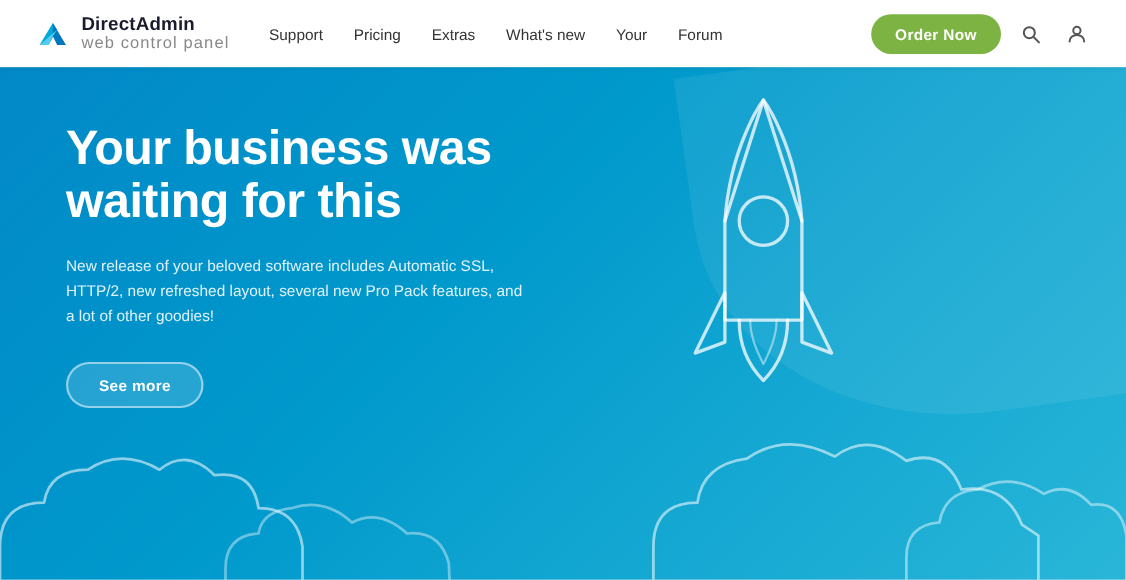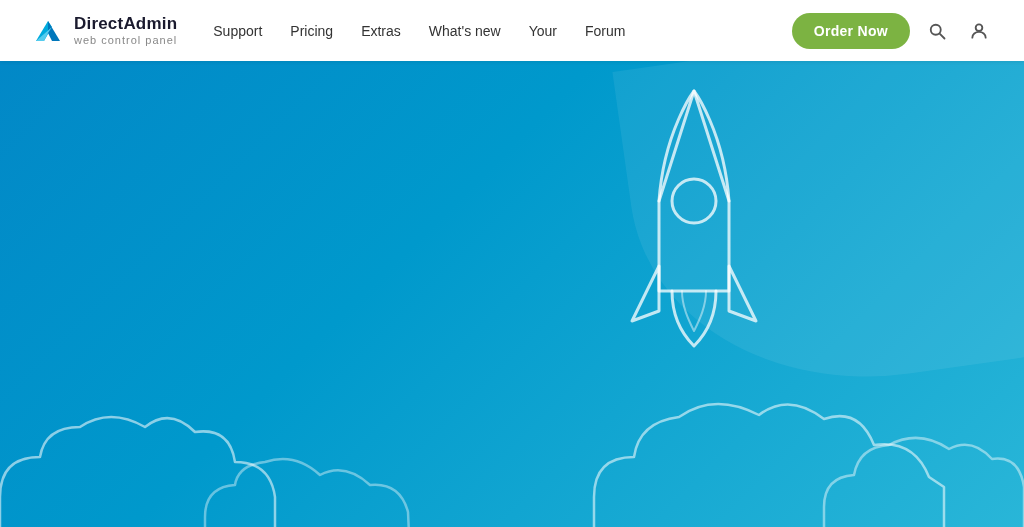--- a/index.html
+++ b/index.html
@@ -34,21 +34,21 @@
       flex-direction: column;
       line-height: 1.1;
     }
     .logo-text .brand {
       font-size: 17px;
       font-weight: 700;
       color: #1a1a2e;
       letter-spacing: 0.2px;
     }
     .logo-text .tagline {
-      font-size: 11px;
+      font-size: 15px;
       color: #888;
       letter-spacing: 1px;
       text-transform: lowercase;
     }
     .nav-links {
       display: flex;
       align-items: center;
       gap: 28px;
       flex: 1;
     }
@@ -206,20 +206,25 @@
         <circle cx="12" cy="8" r="4"></circle>
         <path d="M4 20c0-4 3.6-7 8-7s8 3 8 7"></path>
       </svg>
     </button>
   </div>
 </nav>
 
 <section class="hero">
   <div class="hero-shape"></div>
 
+  <div class="hero-content">
+    <h1 class="hero-title">Your business was waiting for this</h1>
+    <p class="hero-description">New release of your beloved software includes Automatic SSL, HTTP/2, new refreshed layout, several new Pro Pack features, and a lot of other goodies!</p>
+    <button class="see-more-btn">See more</button>
+  </div>
 
   <div class="rocket-container">
     <svg viewBox="0 0 180 380" width="180" height="380" fill="none" stroke="rgba(255,255,255,0.75)" stroke-width="3" stroke-linecap="round" stroke-linejoin="round">
 
       <path d="M90 20 C90 20 60 60 55 130 L55 220 L125 220 L125 130 C120 60 90 20 90 20 Z"></path>
 
       <path d="M55 130 C55 130 90 20 90 20 C90 20 125 130 125 130"></path>
 
       <circle cx="90" cy="130" r="22" stroke="rgba(255,255,255,0.75)" stroke-width="3"></circle>
 

